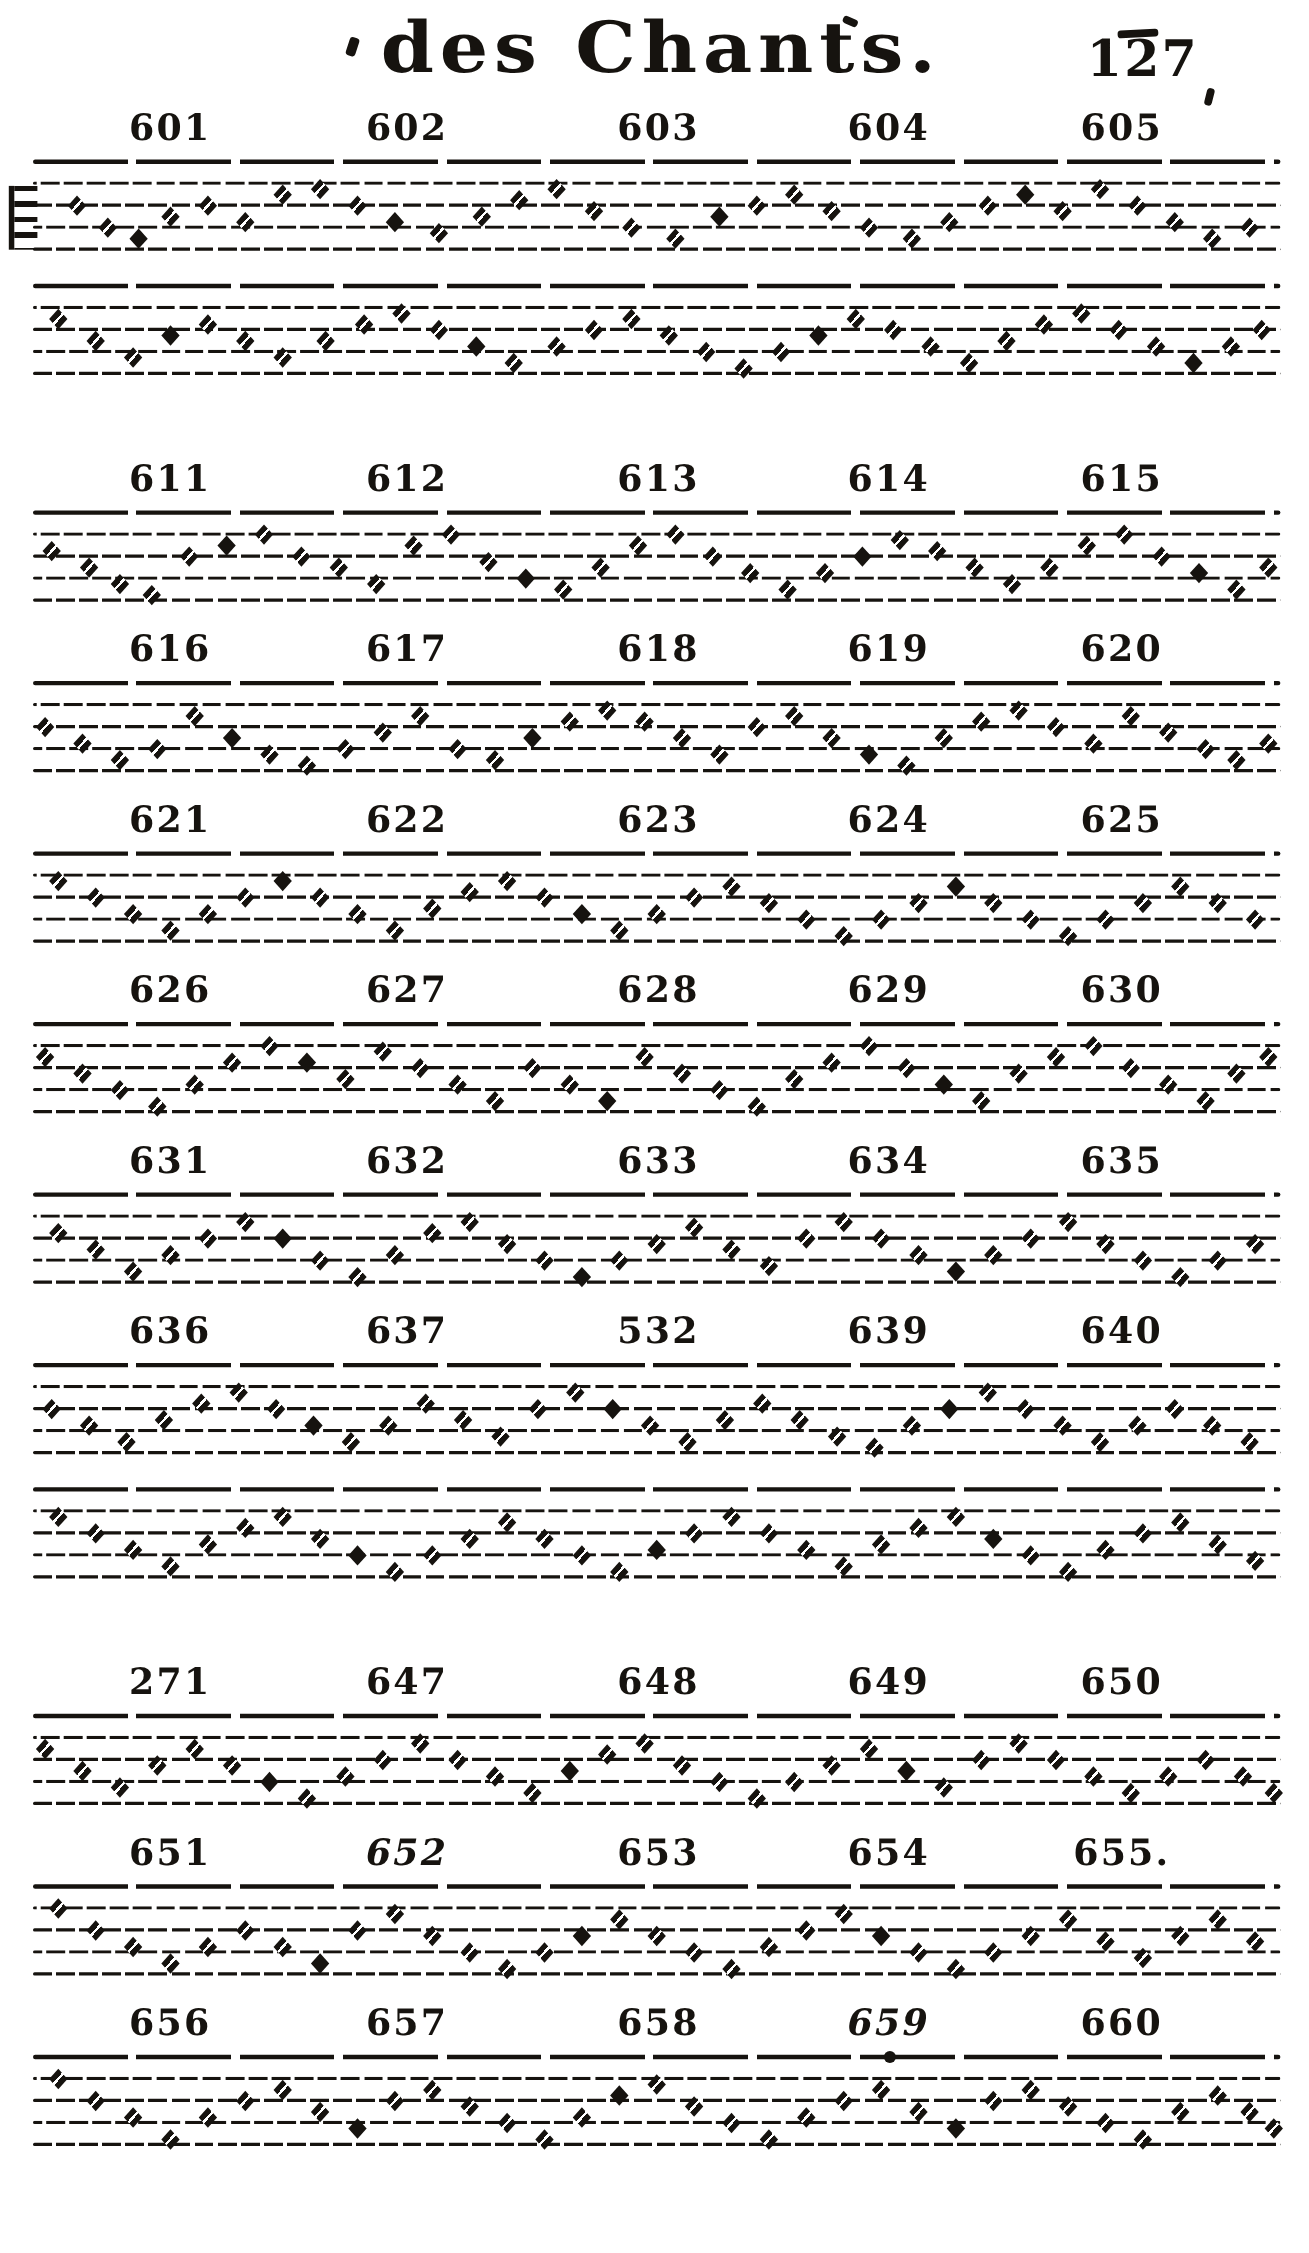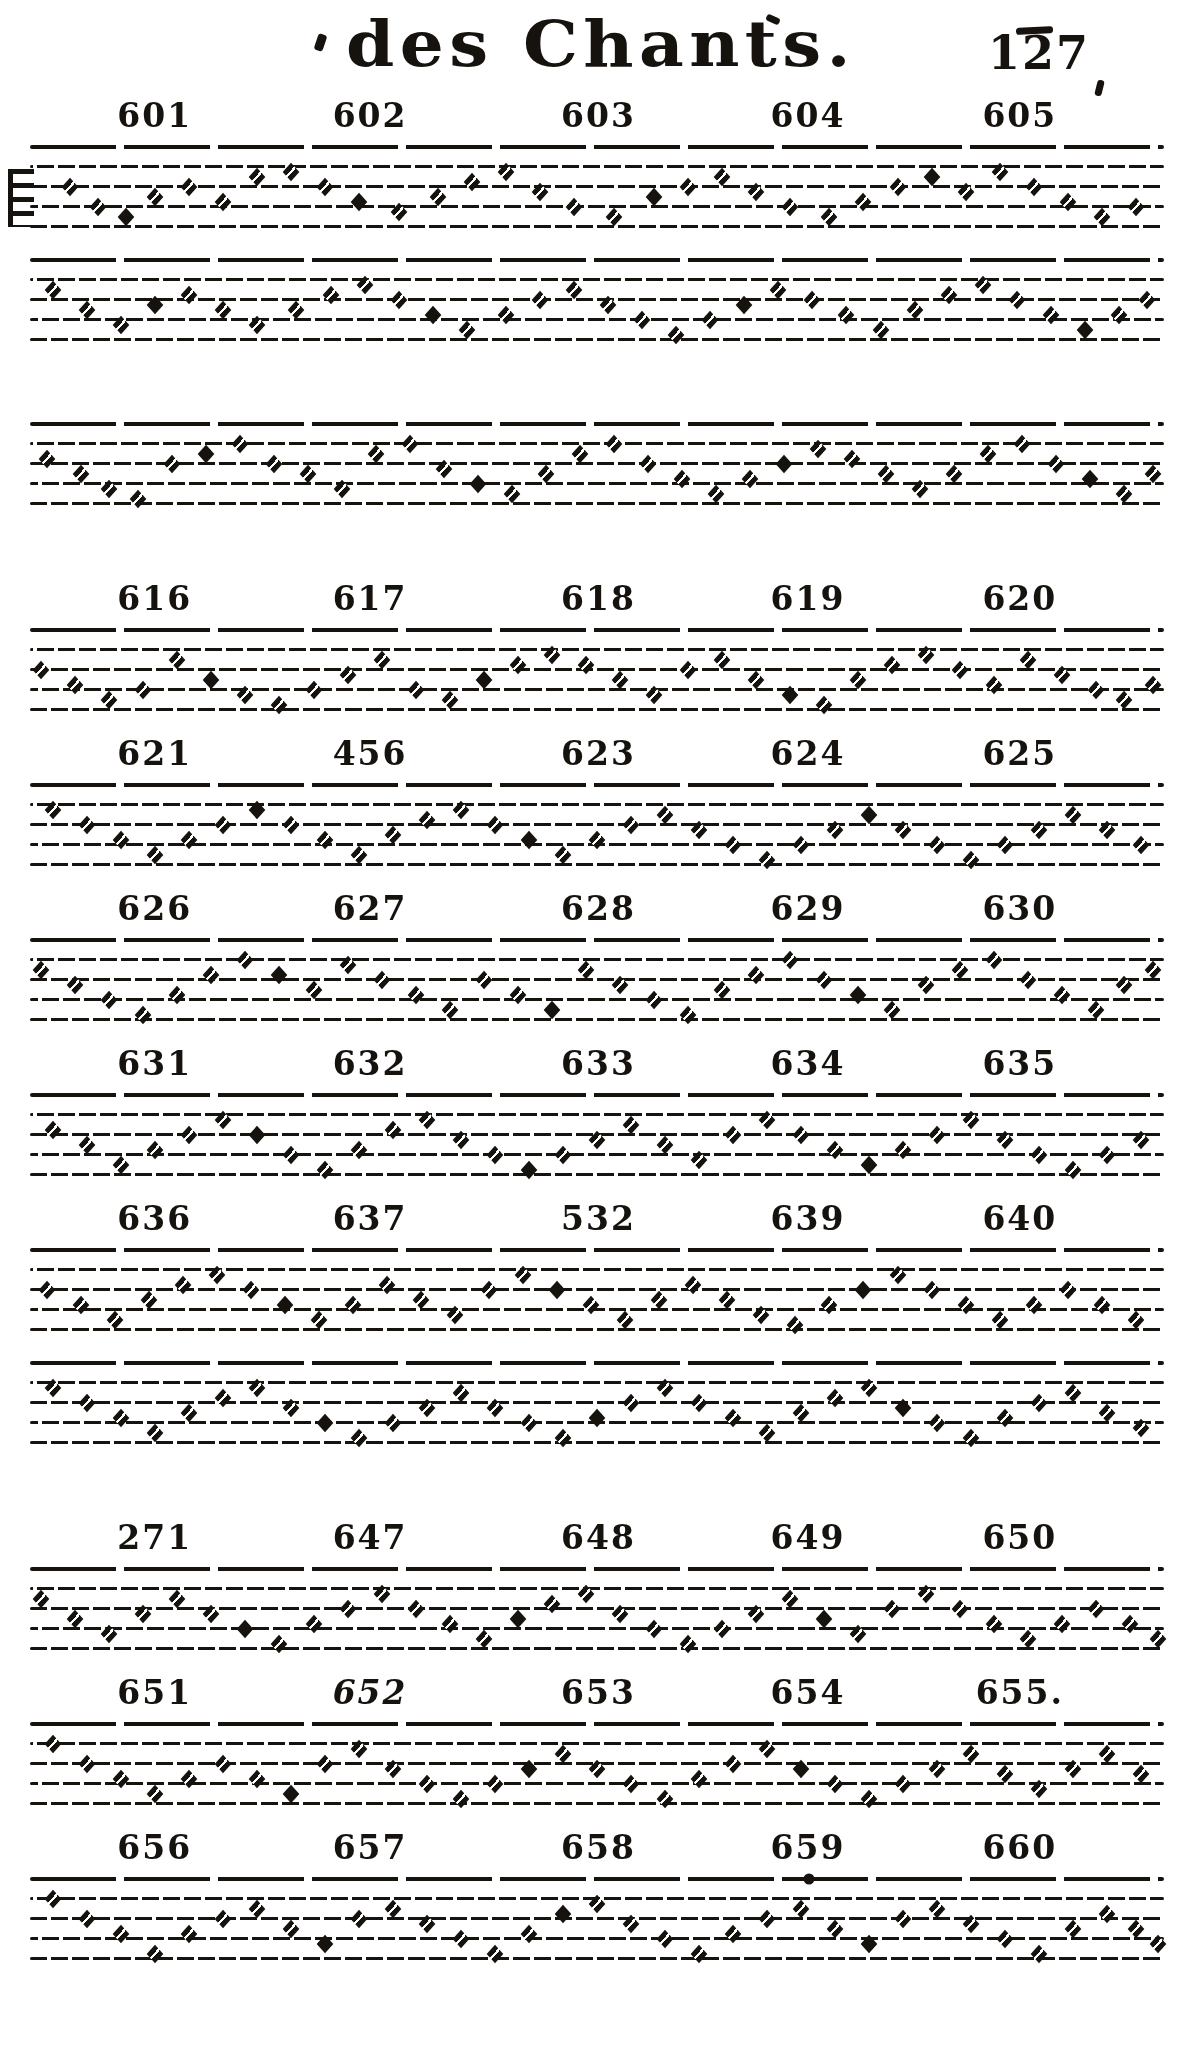--- a/index.html
+++ b/index.html
@@ -154,20 +154,27 @@
           <span class="note" style="left: 81%; top: 36.5px;"></span>
           <span class="note" style="left: 84%; top: 26.5px;"></span>
           <span class="note" style="left: 87%; top: 41.5px;"></span>
           <span class="note" style="left: 90%; top: 56.5px;"></span>
           <span class="note solid" style="left: 93%; top: 71.5px;"></span>
           <span class="note" style="left: 96%; top: 56.5px;"></span>
           <span class="note" style="left: 98.5%; top: 41.5px;"></span>
         </div>
       </div>
       <div class="row">
+        <div class="numline">
+          <span class="num" style="left: 13%;">611</span>
+          <span class="num" style="left: 31.1%;">612</span>
+          <span class="num" style="left: 50.3%;">613</span>
+          <span class="num" style="left: 67.9%;">614</span>
+          <span class="num" style="left: 85.7%;">615</span>
+        </div>
         <div class="staff">
           <div class="sline l0" style="top: 0px;"></div>
           <div class="sline l1" style="top: 20px;"></div>
           <div class="sline l2" style="top: 40px;"></div>
           <div class="sline l3" style="top: 60px;"></div>
           <div class="sline l4" style="top: 80px;"></div>
           <span class="note" style="left: 1.5%; top: 36.5px;"></span>
           <span class="note" style="left: 4.5%; top: 51.5px;"></span>
           <span class="note" style="left: 7%; top: 66.5px;"></span>
           <span class="note" style="left: 9.5%; top: 76.5px;"></span>
@@ -249,21 +256,21 @@
           <span class="note" style="left: 88%; top: 31.5px;"></span>
           <span class="note" style="left: 91%; top: 46.5px;"></span>
           <span class="note" style="left: 94%; top: 61.5px;"></span>
           <span class="note" style="left: 96.5%; top: 71.5px;"></span>
           <span class="note" style="left: 99%; top: 56.5px;"></span>
         </div>
       </div>
       <div class="row">
         <div class="numline">
           <span class="num" style="left: 13%;">621</span>
-          <span class="num" style="left: 31.1%;">456</span>
+          <span class="num" style="left: 31.1%;">622</span>
           <span class="num" style="left: 50.3%;">623</span>
           <span class="num" style="left: 67.9%;">624</span>
           <span class="num" style="left: 85.7%;">625</span>
         </div>
         <div class="staff">
           <div class="sline l0" style="top: 0px;"></div>
           <div class="sline l1" style="top: 20px;"></div>
           <div class="sline l2" style="top: 40px;"></div>
           <div class="sline l3" style="top: 60px;"></div>
           <div class="sline l4" style="top: 80px;"></div>
@@ -589,21 +596,21 @@
           <span class="note" style="left: 92%; top: 46.5px;"></span>
           <span class="note" style="left: 95%; top: 31.5px;"></span>
           <span class="note" style="left: 98%; top: 51.5px;"></span>
         </div>
       </div>
       <div class="row">
         <div class="numline">
           <span class="num" style="left: 13%;">656</span>
           <span class="num" style="left: 31.1%;">657</span>
           <span class="num" style="left: 50.3%;">658</span>
-          <span class="num" style="left: 67.9%;">659</span>
+          <span class="num" style="left: 67.9%; font-style: italic;">659</span>
           <span class="num" style="left: 85.7%;">660</span>
         </div>
         <div class="staff">
           <div class="sline l0" style="top: 0px;"></div>
           <div class="sline l1" style="top: 20px;"></div>
           <div class="sline l2" style="top: 40px;"></div>
           <div class="sline l3" style="top: 60px;"></div>
           <div class="sline l4" style="top: 80px;"></div>
           <span class="note" style="left: 2%; top: 21.5px;"></span>
           <span class="note" style="left: 5%; top: 41.5px;"></span>

